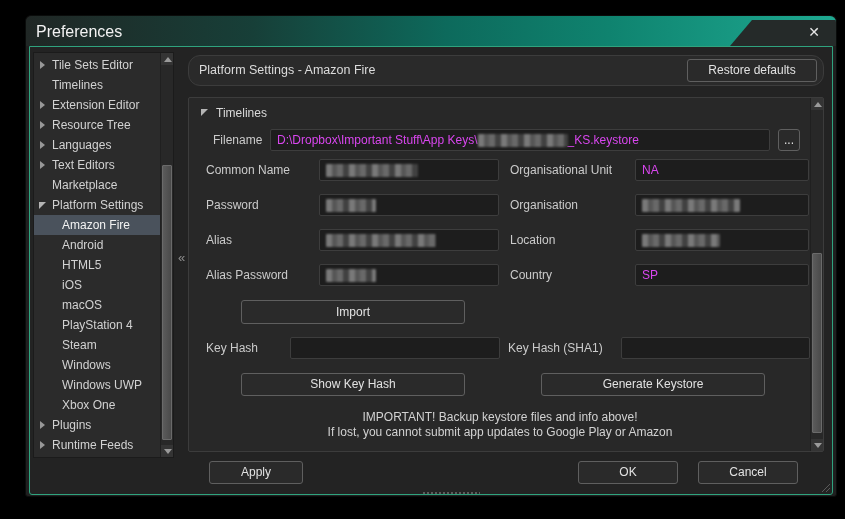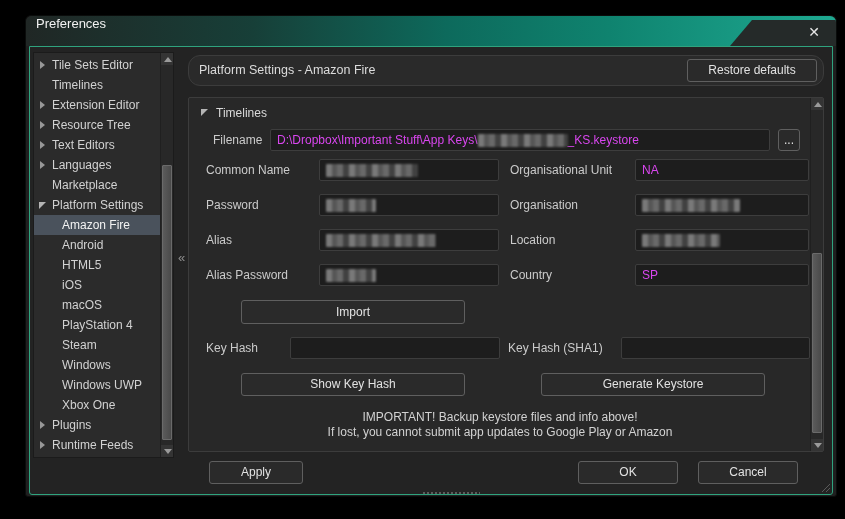--- a/index.html
+++ b/index.html
@@ -5,21 +5,21 @@
   html,body{margin:0;padding:0;background:#000;width:845px;height:519px;overflow:hidden;
     font-family:"Liberation Sans", sans-serif;}
   *{box-sizing:border-box;}
 
   .window{position:absolute;left:25px;top:15px;width:812px;height:482px;
     background:#1f1f1f;border-radius:6px 6px 3px 3px;border:1px solid #0a0c0b;}
 
   
   .titlebar{position:absolute;left:0;top:0;right:0;height:30px;border-radius:6px 6px 0 0;
     overflow:hidden;background:linear-gradient(90deg,#202725 0%,#173f38 28%,#0d6a5c 52%,#0f836f 72%,#1ea991 100%);}
-  .titlebar .title{position:absolute;left:10px;top:0;font-size:13px;color:#f2f2f2;}
+  .titlebar .title{position:absolute;left:10px;top:7px;font-size:16px;color:#f2f2f2;}
   .close-wedge{position:absolute;right:0;top:4px;bottom:0;width:106px;background:#252a29;
     clip-path:polygon(22px 0,100% 0,100% 100%,0 100%);}
   .close-x{position:absolute;right:16px;top:4px;font-size:14px;color:#e6e6e6;cursor:default;}
 
   
   .content{position:absolute;left:3px;right:3px;top:30px;bottom:1px;background:#232323;
     border:1px solid #2fa37e;border-radius:0 0 3px 3px;}
 
   
   .sidebar{position:absolute;left:3px;top:5px;width:141px;height:406px;background:#2b2b2b;
@@ -126,25 +126,25 @@
           <div class="tree-row">
             <span class="arr-collapsed"></span>
             <span class="tree-label">Extension Editor</span>
           </div>
           <div class="tree-row">
             <span class="arr-collapsed"></span>
             <span class="tree-label">Resource Tree</span>
           </div>
           <div class="tree-row">
             <span class="arr-collapsed"></span>
+            <span class="tree-label">Languages</span>
+          </div>
+          <div class="tree-row">
+            <span class="arr-collapsed"></span>
             <span class="tree-label">Text Editors</span>
-          </div>
-          <div class="tree-row">
-            <span class="arr-collapsed"></span>
-            <span class="tree-label">Languages</span>
           </div>
           <div class="tree-row">
             <span class="tree-label">Marketplace</span>
           </div>
           <div class="tree-row">
             <span class="arr-expanded"></span>
             <span class="tree-label">Platform Settings</span>
           </div>
           <div class="tree-row selected child">
             <span class="tree-label">Amazon Fire</span>

